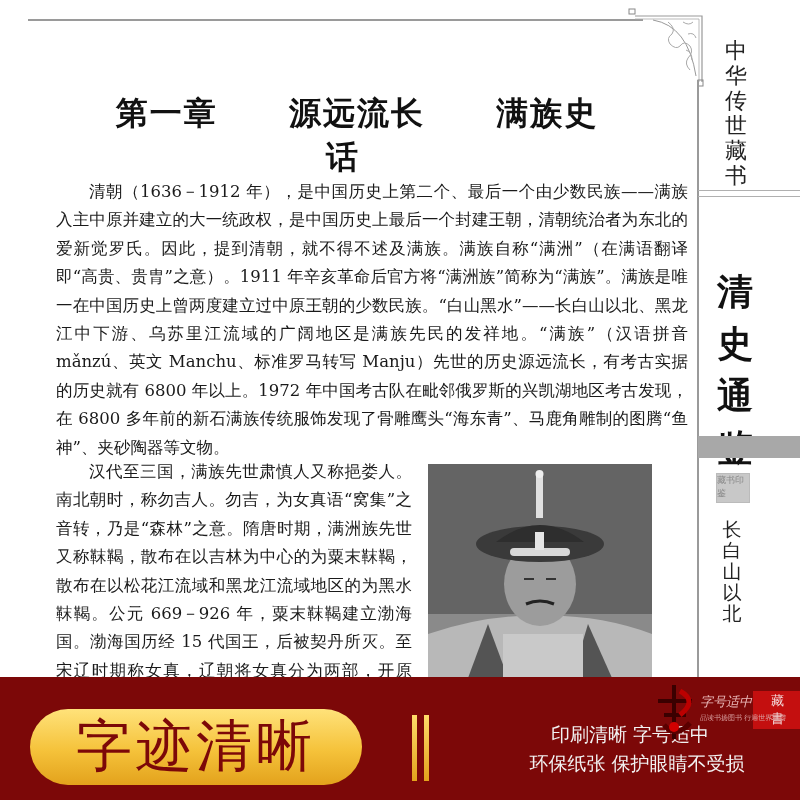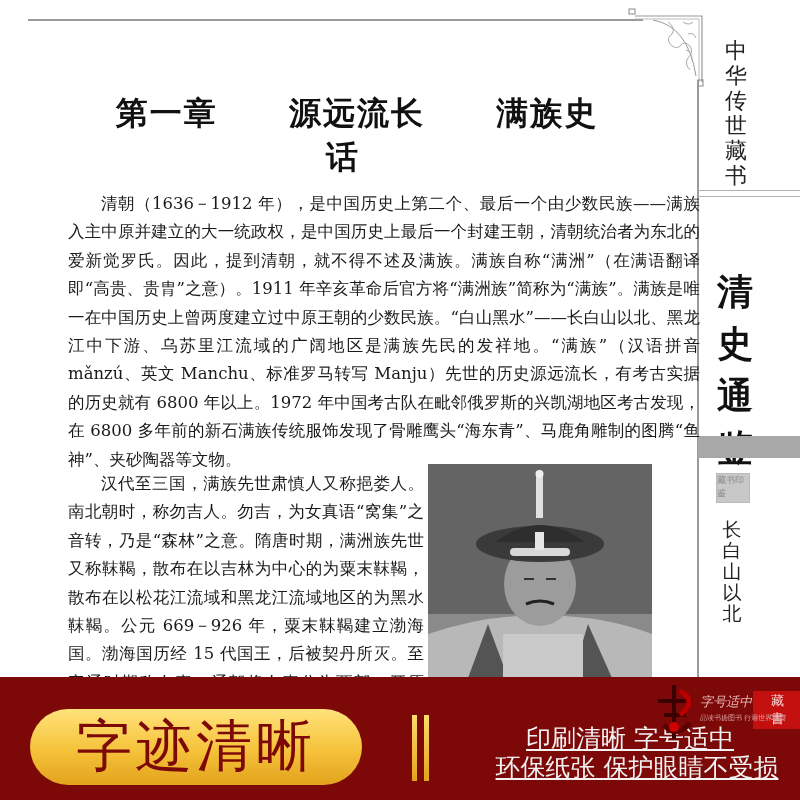--- a/index.html
+++ b/index.html
@@ -56,21 +56,21 @@
   }
   .chapter-title {
     position: absolute; left: 90px; top: 92px; width: 520px; text-align: center;
     font-family: "DejaVu Sans", "Liberation Sans", sans-serif;
     font-size: 32px; font-weight: bold; letter-spacing: 2px; color: #111;
     word-spacing: 30px;
   }
   .chapter-title span { margin: 0 14px; }
   .para {
     position: absolute; font-size: 16.5px; line-height: 28.4px; color: #1a1a1a;
-    text-align: justify; margin: 12px;
+    text-align: justify; margin: 0;
   }
   .para-1 { left: 56px; top: 178px; width: 632px; text-indent: 33px; }
   .para-2 { left: 56px; top: 458px; width: 356px; text-indent: 33px; }
   .portrait {
     position: absolute; left: 428px; top: 464px; width: 224px; height: 214px;
     background: #6b6b6b; overflow: hidden;
   }
   .banner {
     position: absolute; left: 0; top: 677px; width: 800px; height: 123px;
     background: #7c0808;
@@ -88,21 +88,21 @@
   .bars {
     position: absolute; left: 412px; top: 38px; width: 20px; height: 66px;
   }
   .bars i {
     position: absolute; top: 0; width: 5px; height: 66px;
     background: linear-gradient(180deg, #ffdb6a, #e3a21c);
   }
   .banner-line {
     position: absolute; left: 520px; width: 240px; color: #f2f2f2;
     font-family: "DejaVu Sans", "Liberation Sans", sans-serif;
-    font-size: 25px; text-align: center; white-space: nowrap; text-decoration: underline;
+    font-size: 19px; text-align: center; white-space: nowrap;
   }
   .banner-line-1 { top: 45px; left: 510px; }
   .banner-line-2 { top: 74px; left: 487px; width: 300px; }
   .logo {
     position: absolute; left: 650px; top: 4px; width: 145px; height: 60px;
   }
   .logo-name {
     position: absolute; left: 50px; top: 12px; font-size: 13px; color: #e9b8b8;
     font-family: "DejaVu Serif", serif; font-style: italic; white-space: nowrap;
   }

